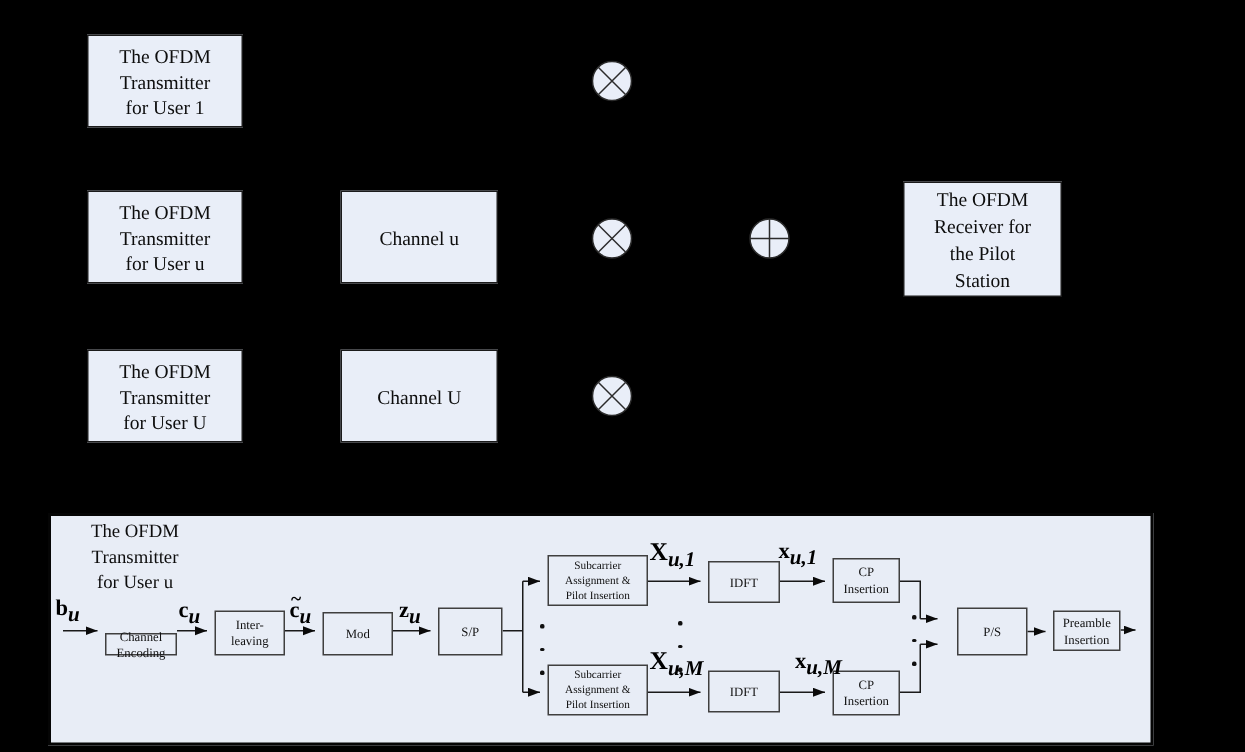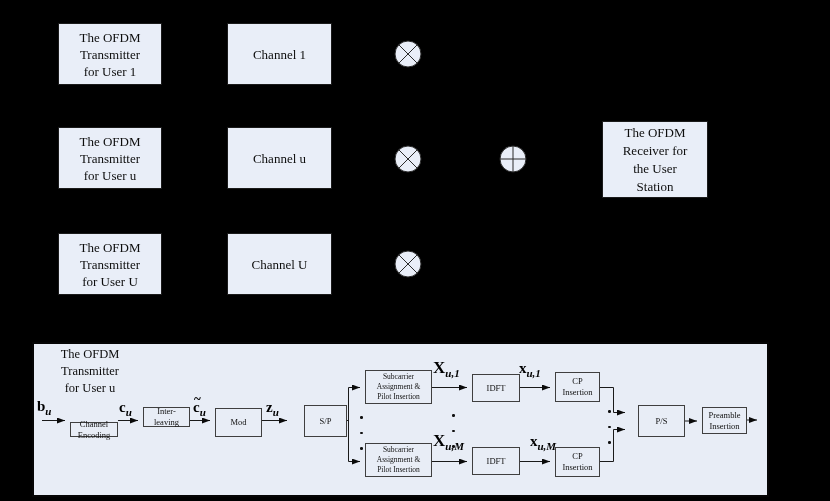--- a/index.html
+++ b/index.html
@@ -61,21 +61,21 @@
 
   
   .sig{
     position:absolute;
     font-weight:bold;
     color:#000;
     z-index:4;
     font-size:15px;line-height:1;
     white-space:nowrap;
   }
-  .sig .sub{font-size:11px;font-style:italic;vertical-align:-4px;}
+  .sig .sub{font-size:14px;font-style:italic;vertical-align:-4px;}
   .sig.big{font-size:17px;}
   .sig .tilde{position:absolute;top:-8px;left:1px;font-size:13px;line-height:1;}
 
   
   .dotcol{position:absolute;z-index:4;}
   .dotcol .dot{
     width:2.5px;height:2.5px;border-radius:50%;
     background:#101010;margin:0 0 13px 0;
   }
 
@@ -145,57 +145,54 @@
     <div>The OFDM</div>
     <div>Transmitter</div>
     <div>for User u</div>
   </div>
   <div class="box" style="left:58px;top:233px;width:104px;height:62px;">
     <div>The OFDM</div>
     <div>Transmitter</div>
     <div>for User U</div>
   </div>
 
-  <div class="box" style="left:227px;top:23px;width:105px;height:62px;">
-    <div>Channel 1</div>
-  </div>
   <div class="box" style="left:227px;top:127px;width:105px;height:62px;">
     <div>Channel u</div>
   </div>
   <div class="box" style="left:227px;top:233px;width:105px;height:62px;">
     <div>Channel U</div>
   </div>
 
   <div class="box" style="left:602px;top:121px;width:106px;height:77px;line-height:18px;">
     <div>The OFDM</div>
     <div>Receiver for</div>
-    <div>the User</div>
+    <div>the Pilot</div>
     <div>Station</div>
   </div>
 
   <div class="panel"></div>
 
   <div class="panel-title">
     <div>The OFDM</div>
     <div>Transmitter</div>
     <div>for User u</div>
   </div>
 
   <div class="sblock" style="left:70px;top:422px;width:48px;height:15px;">
     <div>Channel</div>
     <div>Encoding</div>
   </div>
-  <div class="sblock" style="left:143px;top:407px;width:47px;height:20px;">
+  <div class="sblock" style="left:143px;top:407px;width:47px;height:30px;">
     <div>Inter-</div>
     <div>leaving</div>
   </div>
   <div class="sblock" style="left:215px;top:408px;width:47px;height:29px;">
     <div>Mod</div>
   </div>
-  <div class="sblock" style="left:304px;top:405px;width:43px;height:32px;">
+  <div class="sblock" style="left:292px;top:405px;width:43px;height:32px;">
     <div>S/P</div>
   </div>
 
   <div class="sblock tiny" style="left:365px;top:370px;width:67px;height:34px;">
     <div>Subcarrier</div>
     <div>Assignment &amp;</div>
     <div>Pilot Insertion</div>
   </div>
   <div class="sblock tiny" style="left:365px;top:443px;width:67px;height:34px;">
     <div>Subcarrier</div>

